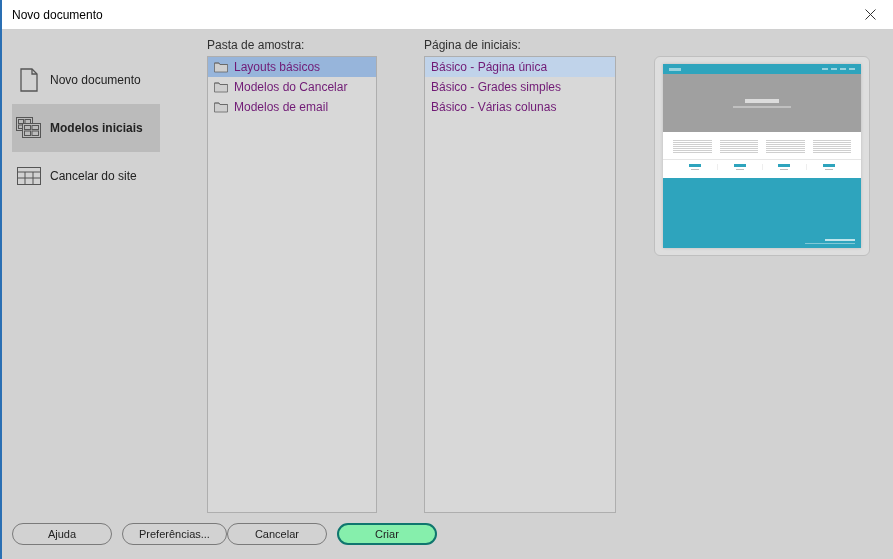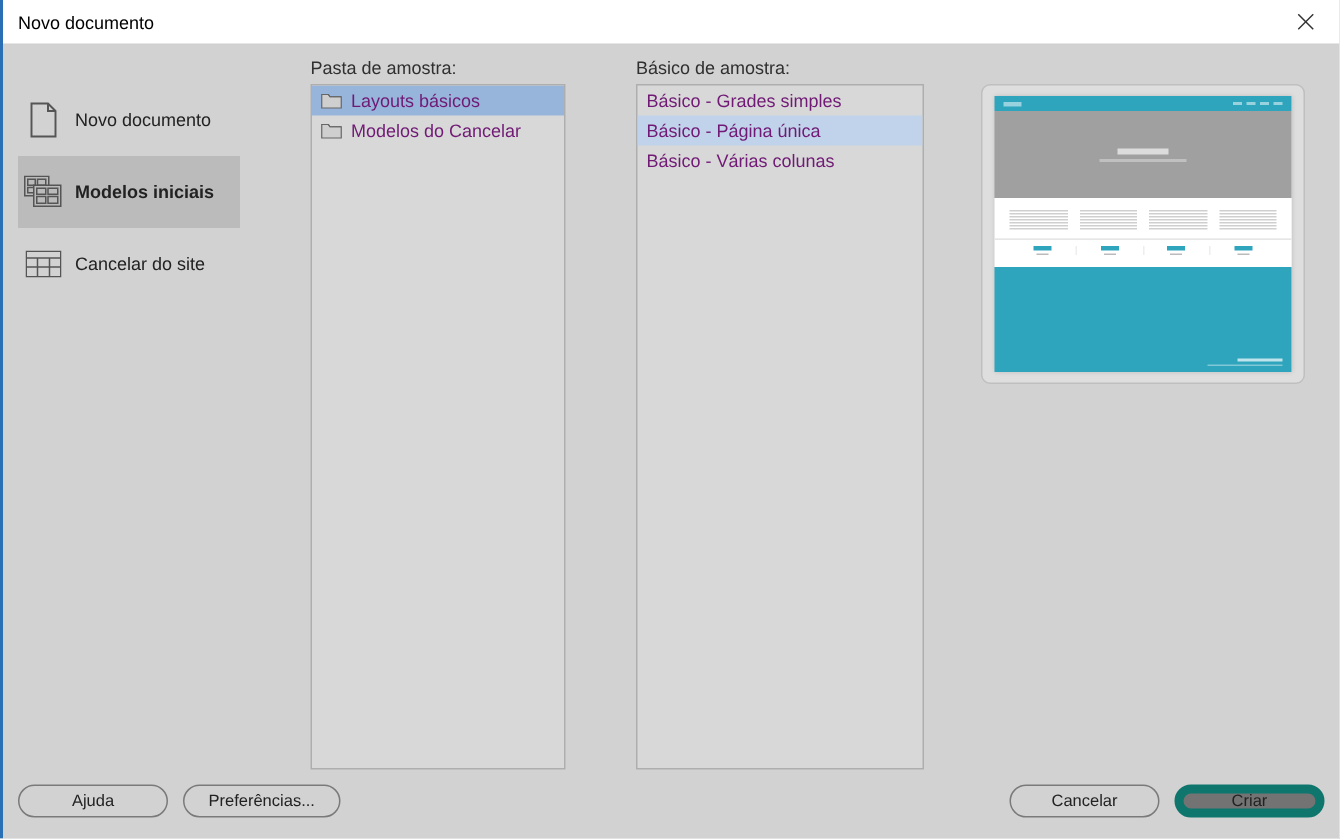--- a/index.html
+++ b/index.html
@@ -136,36 +136,36 @@
       display: flex; flex-direction: column;
       align-items: flex-end; justify-content: flex-end;
       padding: 4px 6px; gap: 2px;
     }
     .pv-footer-line1 { width: 30px; height: 2px; background: rgba(255,255,255,0.7); }
     .pv-footer-line2 { width: 50px; height: 1px; background: rgba(255,255,255,0.4); }
 
     
     .footer {
       height: 36px; display: flex; align-items: center;
-      justify-content: space-between;
+      justify-content: flex-start;
       padding-top: 6px;
     }
     .footer-left, .footer-right { display: flex; gap: 10px; }
     .btn {
       height: 22px; min-width: 100px;
       border: 1px solid #7a7a7a;
       border-radius: 11px;
       background: #d2d2d2;
       font-size: 11px; color: #222;
       display: flex; align-items: center; justify-content: center;
       padding: 0 16px;
       cursor: pointer;
     }
     .btn.default {
-      border: 6px solid #0f766e; background: #737373;
+      border: 2px solid #0f766e; background: #86efac;
     }
   </style>
 </head>
 <body>
 
 <div class="window">
 
   <div class="titlebar">
     <div class="title">Novo documento</div>
     <div class="close">
@@ -232,31 +232,38 @@
             </svg>
             <span>Layouts básicos</span>
           </div>
           <div class="list-item">
             <svg class="folder-icon" viewBox="0 0 14 12">
               <path d="M0.5 2 V11 H13.5 V3.5 H6 L4.8 2 Z" fill="#cfcfcf" stroke="#666" stroke-width="0.8"></path>
               <path d="M0.5 2 H5 L6 3.5 H13.5" fill="none" stroke="#666" stroke-width="0.8"></path>
             </svg>
             <span>Modelos do Cancelar</span>
           </div>
+          <div class="list-item">
+            <svg class="folder-icon" viewBox="0 0 14 12">
+              <path d="M0.5 2 V11 H13.5 V3.5 H6 L4.8 2 Z" fill="#cfcfcf" stroke="#666" stroke-width="0.8"></path>
+              <path d="M0.5 2 H5 L6 3.5 H13.5" fill="none" stroke="#666" stroke-width="0.8"></path>
+            </svg>
+            <span>Modelos de email</span>
+          </div>
         </div>
       </div>
 
       <div class="col pages">
-        <div class="col-header">Básico de amostra:</div>
+        <div class="col-header">Página de iniciais:</div>
         <div class="listbox">
+          <div class="list-item selected-light">
+            <span>Básico - Página única</span>
+          </div>
           <div class="list-item">
             <span>Básico - Grades simples</span>
-          </div>
-          <div class="list-item selected-light">
-            <span>Básico - Página única</span>
           </div>
           <div class="list-item">
             <span>Básico - Várias colunas</span>
           </div>
         </div>
       </div>
 
       <div class="preview-wrap">
         <div class="preview">
           <div class="preview-inner">

